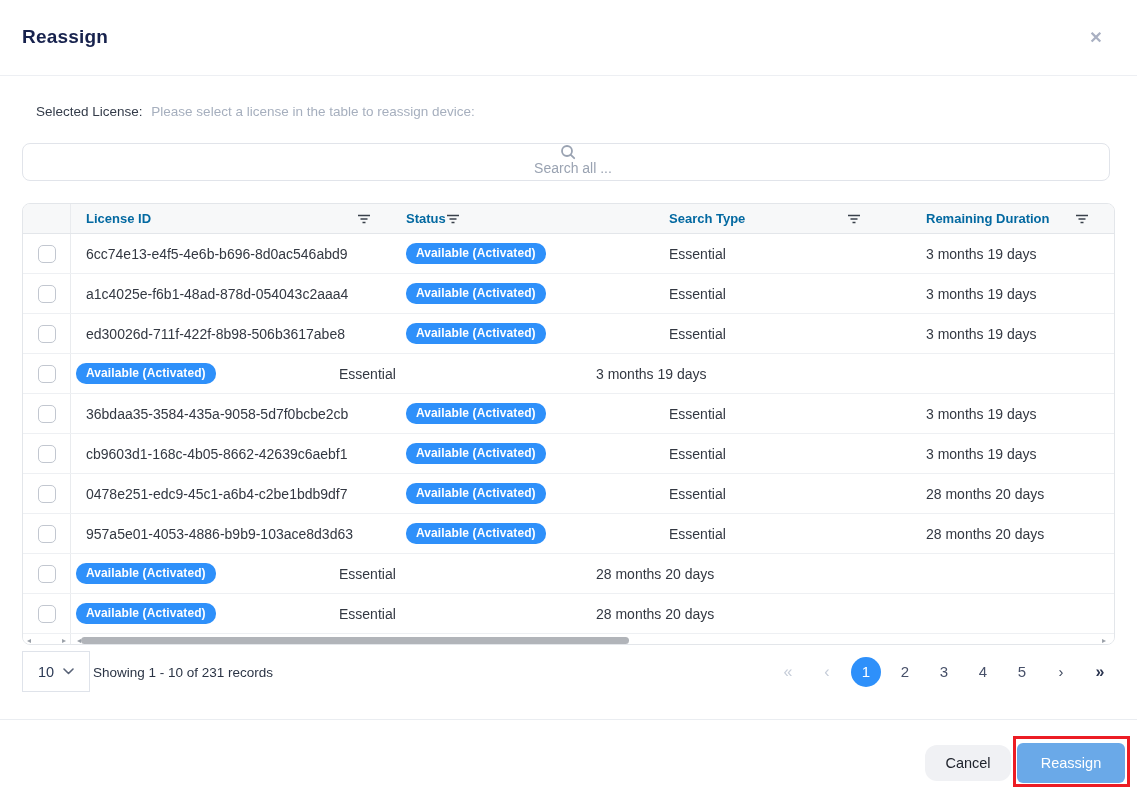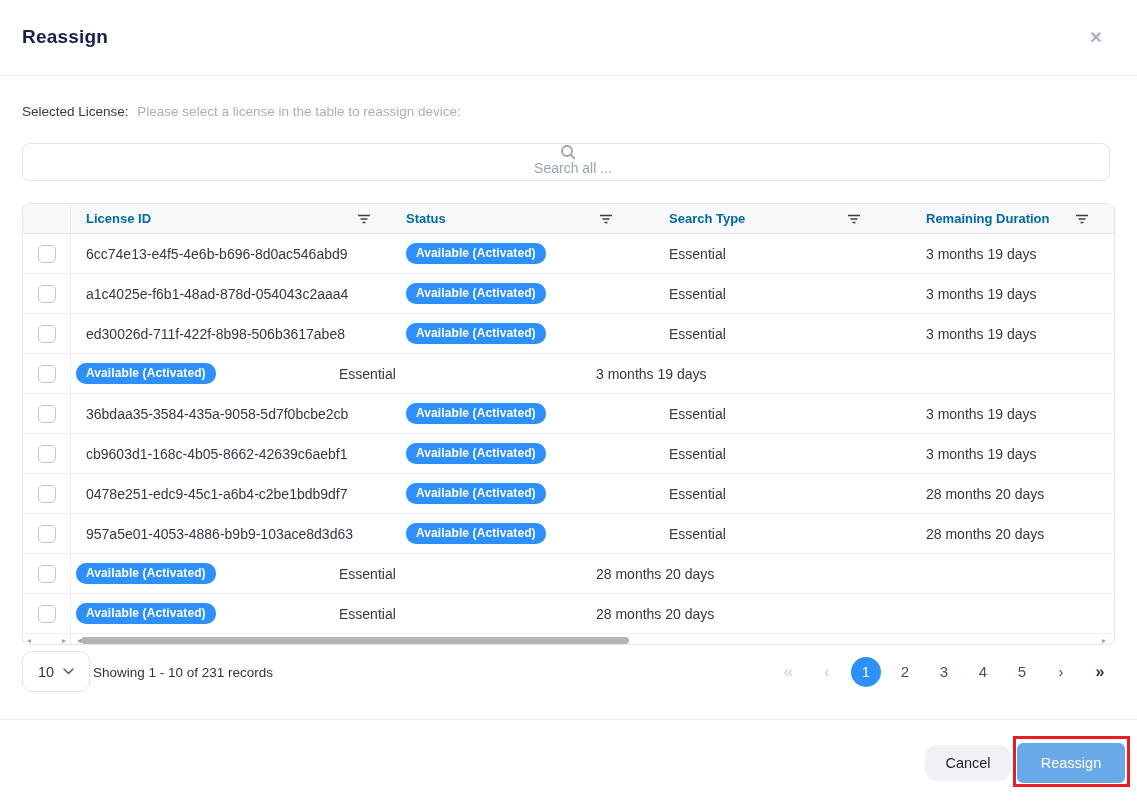--- a/index.html
+++ b/index.html
@@ -9,41 +9,41 @@
   .corner-artifact { position:absolute; left:0; top:0; width:3px; height:6px; background:#3c3c44; }
 
   
   .modal-header { position:absolute; left:0; top:0; width:1137px; height:76px;
     border-bottom:1px solid #edeff3; background:#fff; }
   .modal-title { position:absolute; left:22px; top:26px; font-size:19px; font-weight:bold; color:#17224d; letter-spacing:0.2px; }
   .modal-close { position:absolute; right:30px; top:27px; width:22px; height:22px;
     color:#a9b0c2; font-size:16px; font-weight:bold; text-align:center; line-height:22px; cursor:pointer; }
 
   
-  .selected-line { position:absolute; left:22px; top:104px; font-size:13.5px; }
+  .selected-line { position:absolute; left:36px; top:104px; font-size:13.5px; }
   .selected-label { color:#333b49; }
   .selected-hint { color:#a6afbe; margin-left:5px; }
 
   
   .search-box { position:absolute; left:22px; top:143px; width:1088px; height:38px;
     border:1px solid #e1e4ea; border-radius:8px; display:flex; align-items:center; padding-left:14px; background:#fff;flex-direction:column; }
   .search-icon { width:16px; height:16px; margin-right:10px; flex:0 0 auto; }
   .search-placeholder { color:#9aa3b2; font-size:14px; }
 
   
   .table-wrap { position:absolute; left:22px; top:203px; width:1093px; height:442px;
     border:1px solid #e3e6ea; border-radius:8px; background:#fff; overflow:hidden; }
   .thead { display:flex; height:30px; background:#f7f8f9; border-bottom:1px solid #e3e6ea; align-items:center; }
   .trow { display:flex; height:40px; align-items:center; border-bottom:1px solid #eef0f3; background:#fff; }
   .trow:last-of-type { border-bottom:1px solid #eef0f3; }
 
   .c-cb   { width:48px; height:100%; display:flex; align-items:center; justify-content:center;
             border-right:1px solid #e9ebee; flex:0 0 auto; }
   .c-id   { width:330px; padding-left:15px; flex:0 0 auto; display:flex; align-items:center; justify-content:space-between; height:100%; }
-  .c-st   { width:250px; padding-left:5px;  flex:0 0 auto; display:flex; align-items:center; justify-content:space-between; height:100%; }
+  .c-st   { width:250px; padding-left:5px;  flex:0 0 auto; display:flex; align-items:center; height:100%; }
   .c-ty   { width:255px; padding-left:18px; flex:0 0 auto; display:flex; align-items:center; justify-content:space-between; height:100%; }
   .c-du   { flex:1 1 auto; padding-left:20px; display:flex; align-items:center; justify-content:space-between; height:100%; }
 
   .th-label { font-size:13px; font-weight:bold; color:#0369a1; }
   .filter-icon { width:14px; height:12px; flex:0 0 auto; }
   .c-id  .filter-icon { margin-right:30px; }
   .c-st  .filter-icon { margin-right:38px; }
   .c-ty  .filter-icon { margin-right:45px; }
   .c-du  .filter-icon { margin-right:25px; }
 
@@ -57,21 +57,21 @@
   .scroll-row { display:flex; height:13px; align-items:center; background:#fff; }
   .scroll-left { width:48px; height:100%; border-right:1px solid #e9ebee; display:flex;
     align-items:center; justify-content:space-between; padding:0 4px; flex:0 0 auto; }
   .scroll-main { flex:1; height:100%; display:flex; align-items:center; padding:0 6px; position:relative; }
   .scroll-arrow { font-size:8px; color:#9aa0a8; line-height:1; }
   .scroll-thumb { position:absolute; left:10px; width:548px; height:7px; background:#b1b4b9; border-radius:4px; cursor:pointer; }
   .scroll-main .arr-right { position:absolute; right:8px; }
 
   
   .pagesize { position:absolute; left:22px; top:651px; width:68px; height:41px;
-    border:1px solid #dfe3ea; border-radius:10px; display:flex; align-items:center;
+    border:1px solid #dfe3ea; border-radius:0; display:flex; align-items:center;
     justify-content:center; gap:9px; cursor:pointer; background:#fff; }
   .pagesize-value { font-size:14.5px; color:#2c3a55; }
   .chev-down { width:11px; height:7px; }
   .showing { position:absolute; left:93px; top:665px; font-size:13.5px; color:#2b3445; }
 
   .pager { position:absolute; right:22px; top:651px; height:41px; display:flex; align-items:center; }
   .pg { width:30px; height:30px; margin-left:9px; display:flex; align-items:center; justify-content:center;
     font-size:15px; border-radius:50%; cursor:pointer; }
   .pg-first, .pg-prev { color:#c6cdd9; font-size:16px; }
   .pg-next { color:#3c465c; font-size:15px; }

